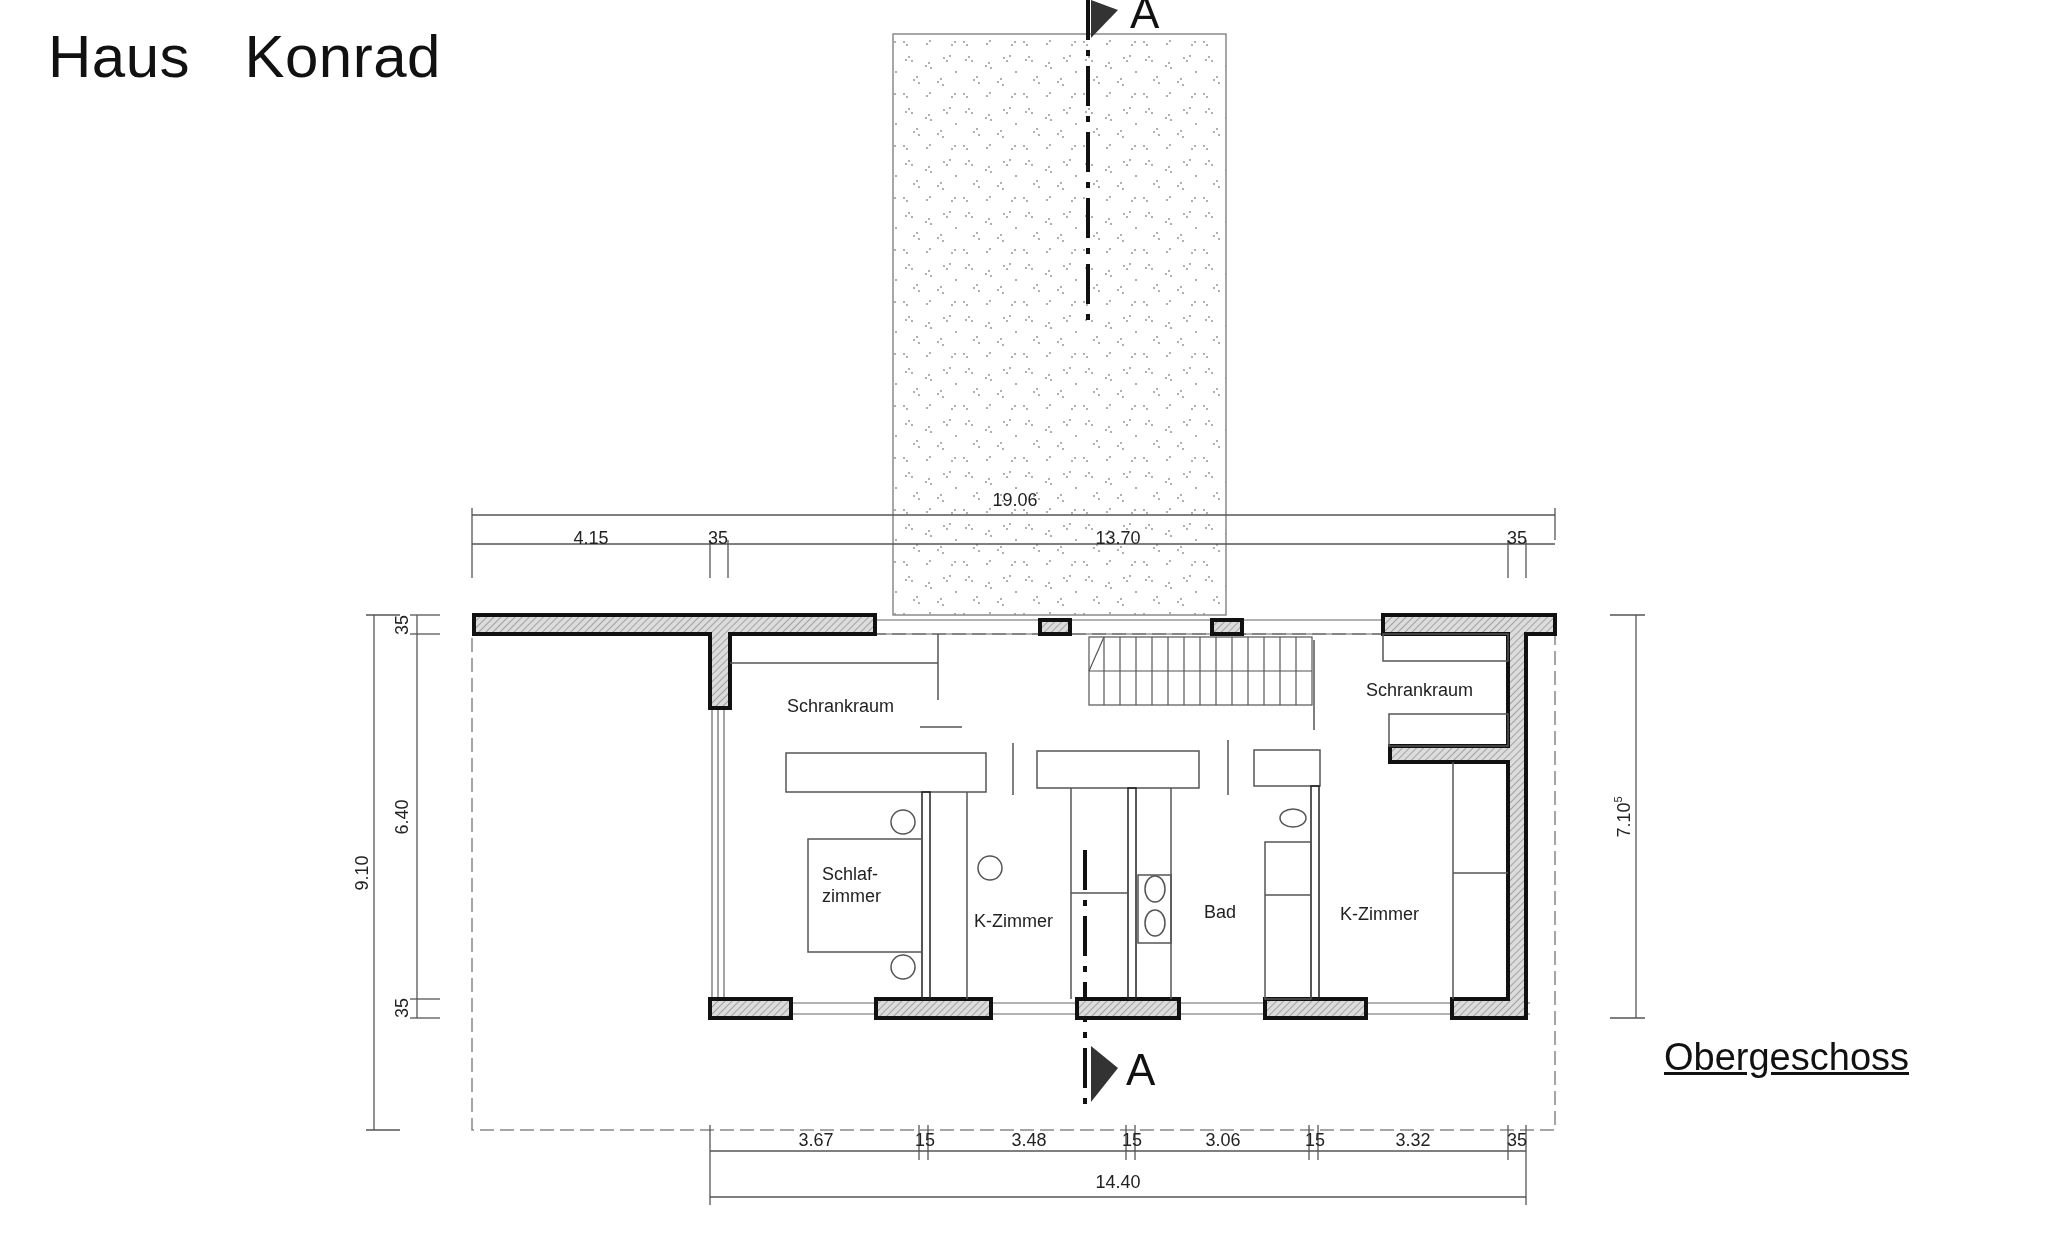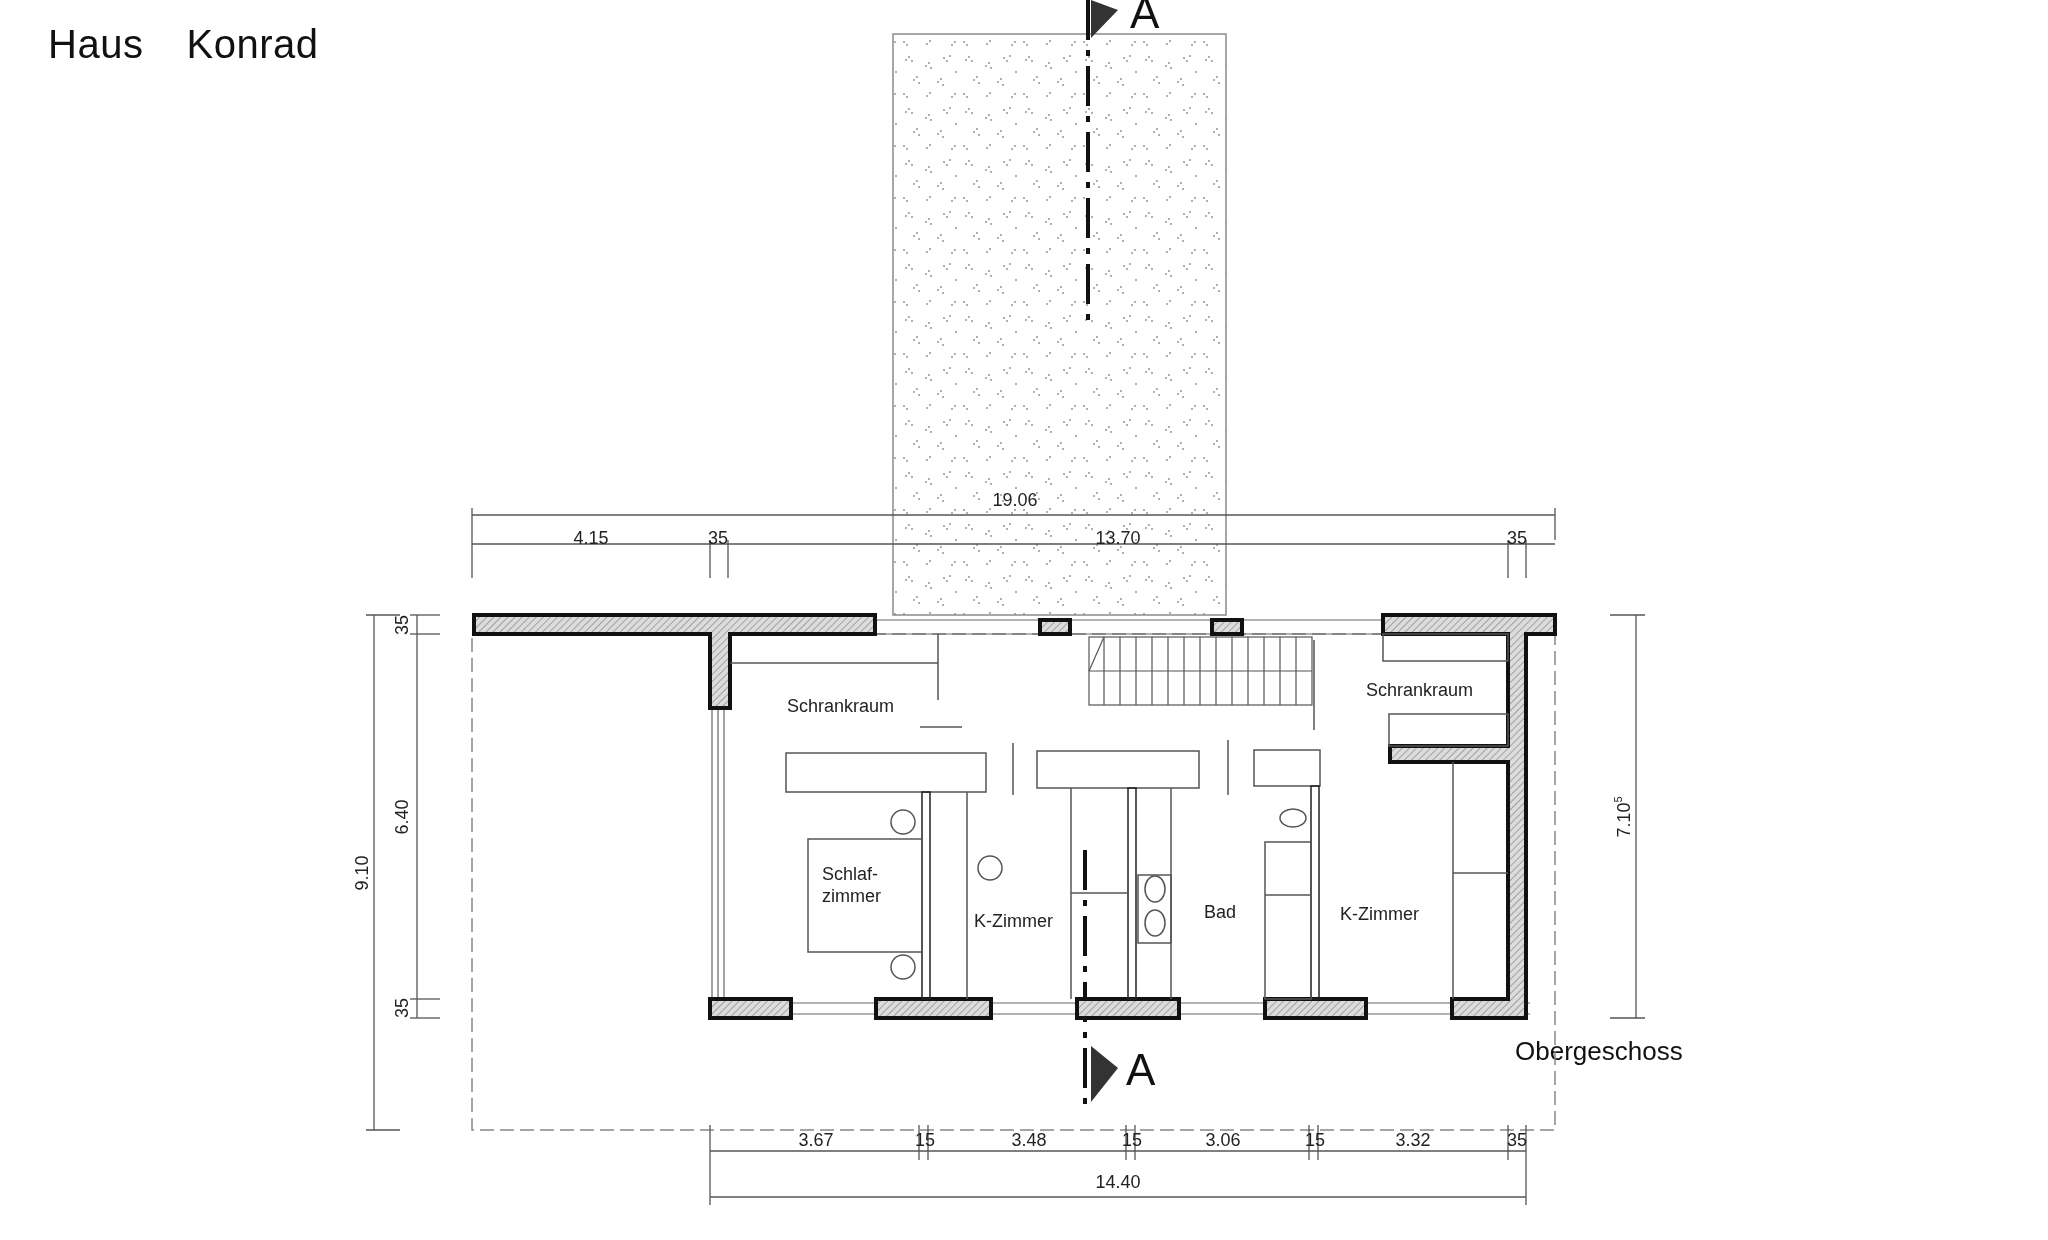--- a/index.html
+++ b/index.html
@@ -1,18 +1,18 @@
 <!DOCTYPE html>
 <html><head>
 <meta charset="utf-8">
 <style>
   html, body { margin: 0; padding: 0; background: #ffffff; }
   body { width: 2048px; height: 1240px; position: relative; overflow: hidden; font-family: "Liberation Sans", sans-serif; color: #111; }
-  .title { position: absolute; left: 48px; top: 22px; font-size: 40px; letter-spacing: 0.5px; word-spacing: 10px; white-space: pre; }
-  .floor-label { position: absolute; left: 1515px; top: 1036px; font-size: 26px; }
+  .title { position: absolute; left: 48px; top: 22px; font-size: 60px; letter-spacing: 0.5px; word-spacing: 10px; white-space: pre; }
+  .floor-label { position: absolute; left: 1664px; top: 1036px; font-size: 38px; text-decoration: underline; }
   svg.plan { position: absolute; left: 0; top: 0; }
   .dimtxt { font-family: "Liberation Sans", sans-serif; font-size: 18px; fill: #222; }
   .roomtxt { font-family: "Liberation Sans", sans-serif; font-size: 18px; fill: #222; }
   .secttxt { font-family: "Liberation Sans", sans-serif; font-size: 44px; fill: #111; }
 </style>
 </head>
 <body>
 
 <div class="title">Haus  Konrad</div>
 <div class="floor-label">Obergeschoss</div>

